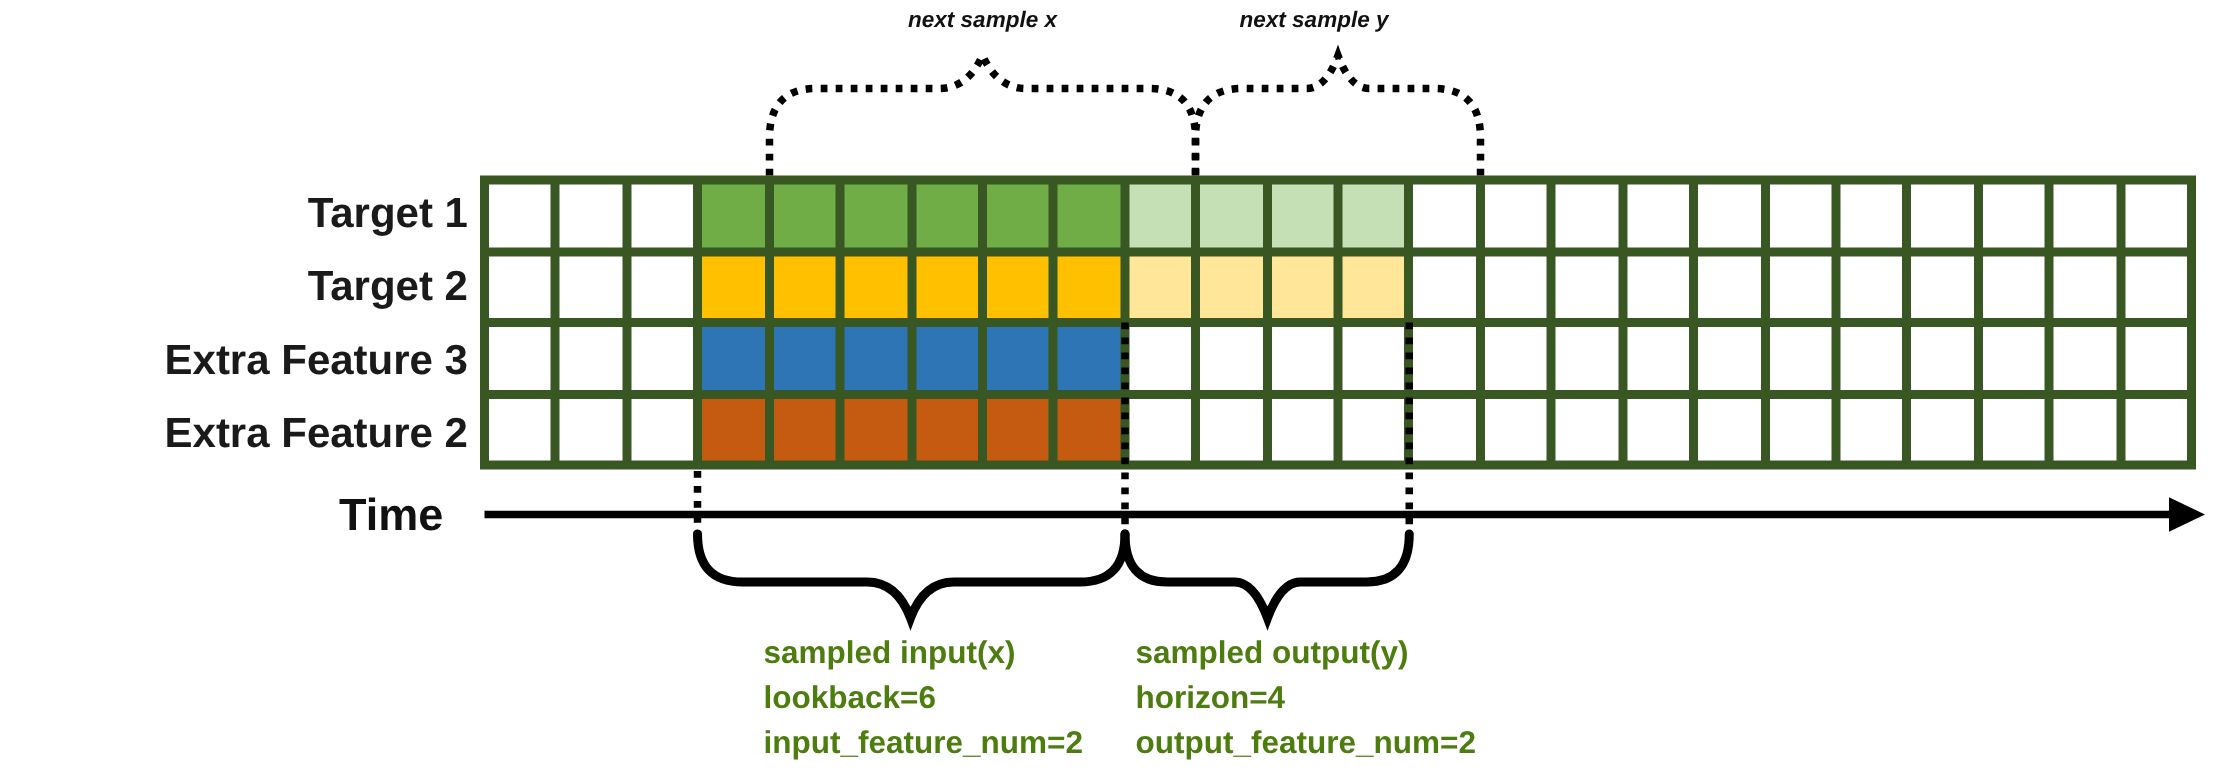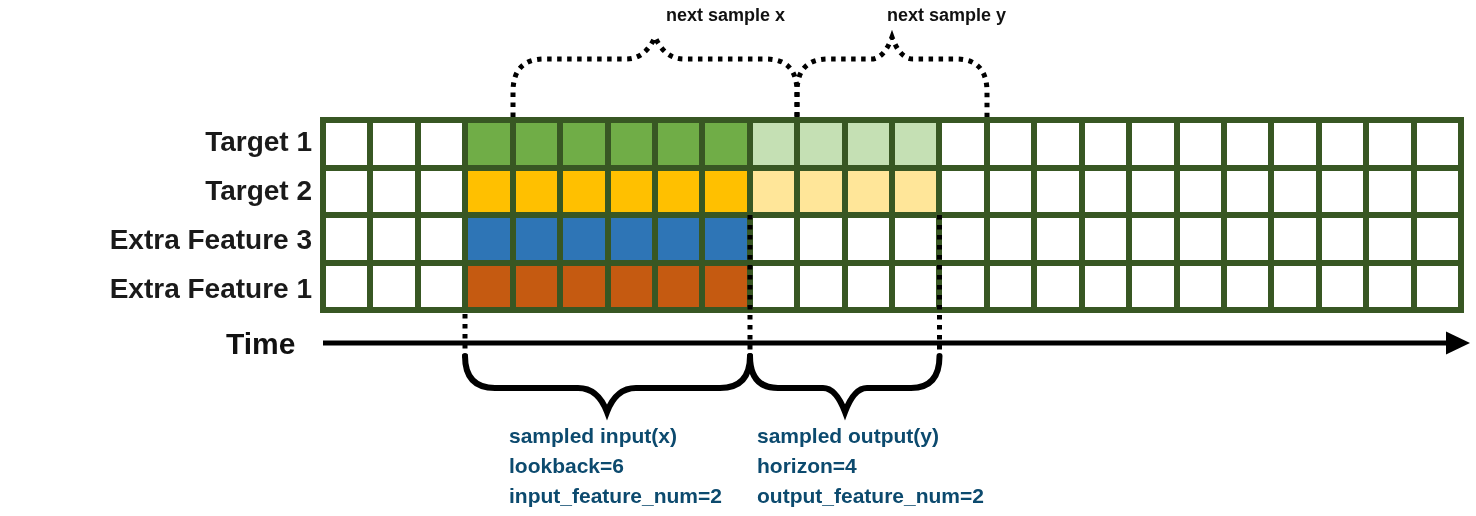--- a/index.html
+++ b/index.html
@@ -17,22 +17,23 @@
     left: 8px; top: 4px;
     font-size: 30px;
     font-weight: 700;
     color: #1a1a1a;
     letter-spacing: -0.5px;
   }
   .next-label {
     position: absolute;
     top: 5px;
     width: 260px;
-    text-align: right;
-    font-size: 18px;
+    text-align: center;
+    font-size: 15px;
+    font-style: italic;
     font-weight: 700;
     color: #111;
   }
   #next-x { left: 525px; }
   #next-y { left: 746px; }
   .grid {
     position: absolute;
     left: 320px; top: 117px;
     width: 1144px; height: 196px;
     display: grid;
@@ -76,21 +77,21 @@
     width: 1476px; height: 516px;
     z-index: 2;
     pointer-events: none;
   }
   .sample-note {
     position: absolute;
     top: 421px;
     font-size: 21px;
     font-weight: 600;
     line-height: 30px;
-    color: #0c4a6e;
+    color: #4d7c0f;
     white-space: nowrap;
     z-index: 3;
   }
   #note-input  { left: 509px; }
   #note-output { left: 757px; }
 </style>
 </head>
 <body>
 
 <div class="canvas">
@@ -195,21 +196,21 @@
       <div class="cell" style="background: rgb(255, 255, 255);"></div>
       <div class="cell" style="background: rgb(255, 255, 255);"></div>
       <div class="cell" style="background: rgb(255, 255, 255);"></div>
       <div class="cell" style="background: rgb(255, 255, 255);"></div>
     </div>
 
   <div class="row-labels" id="row-labels">
       <div class="row-label">Target 1</div>
       <div class="row-label">Target 2</div>
       <div class="row-label">Extra Feature 3</div>
-      <div class="row-label">Extra Feature 1</div>
+      <div class="row-label">Extra Feature 2</div>
     </div>
 
   <div class="time-label">Time</div>
 
   <svg class="overlay" viewBox="0 0 1476 516" xmlns="http://www.w3.org/2000/svg">
 
     <path d="M 513 117 L 513 92 Q 513 59 544 59 L 626 59 Q 645 59 655 37 Q 665 59 684 59 L 766 59 Q 797 59 797 92 L 797 117" fill="none" stroke="#000" stroke-width="5" stroke-dasharray="4.5 5.5"></path>
 
     <path d="M 797 117 L 797 92 Q 797 59 828 59 L 871 59 Q 884 59 892 37 Q 900 59 913 59 L 956 59 Q 987 59 987 92 L 987 117" fill="none" stroke="#000" stroke-width="5" stroke-dasharray="4.5 5.5"></path>
 

